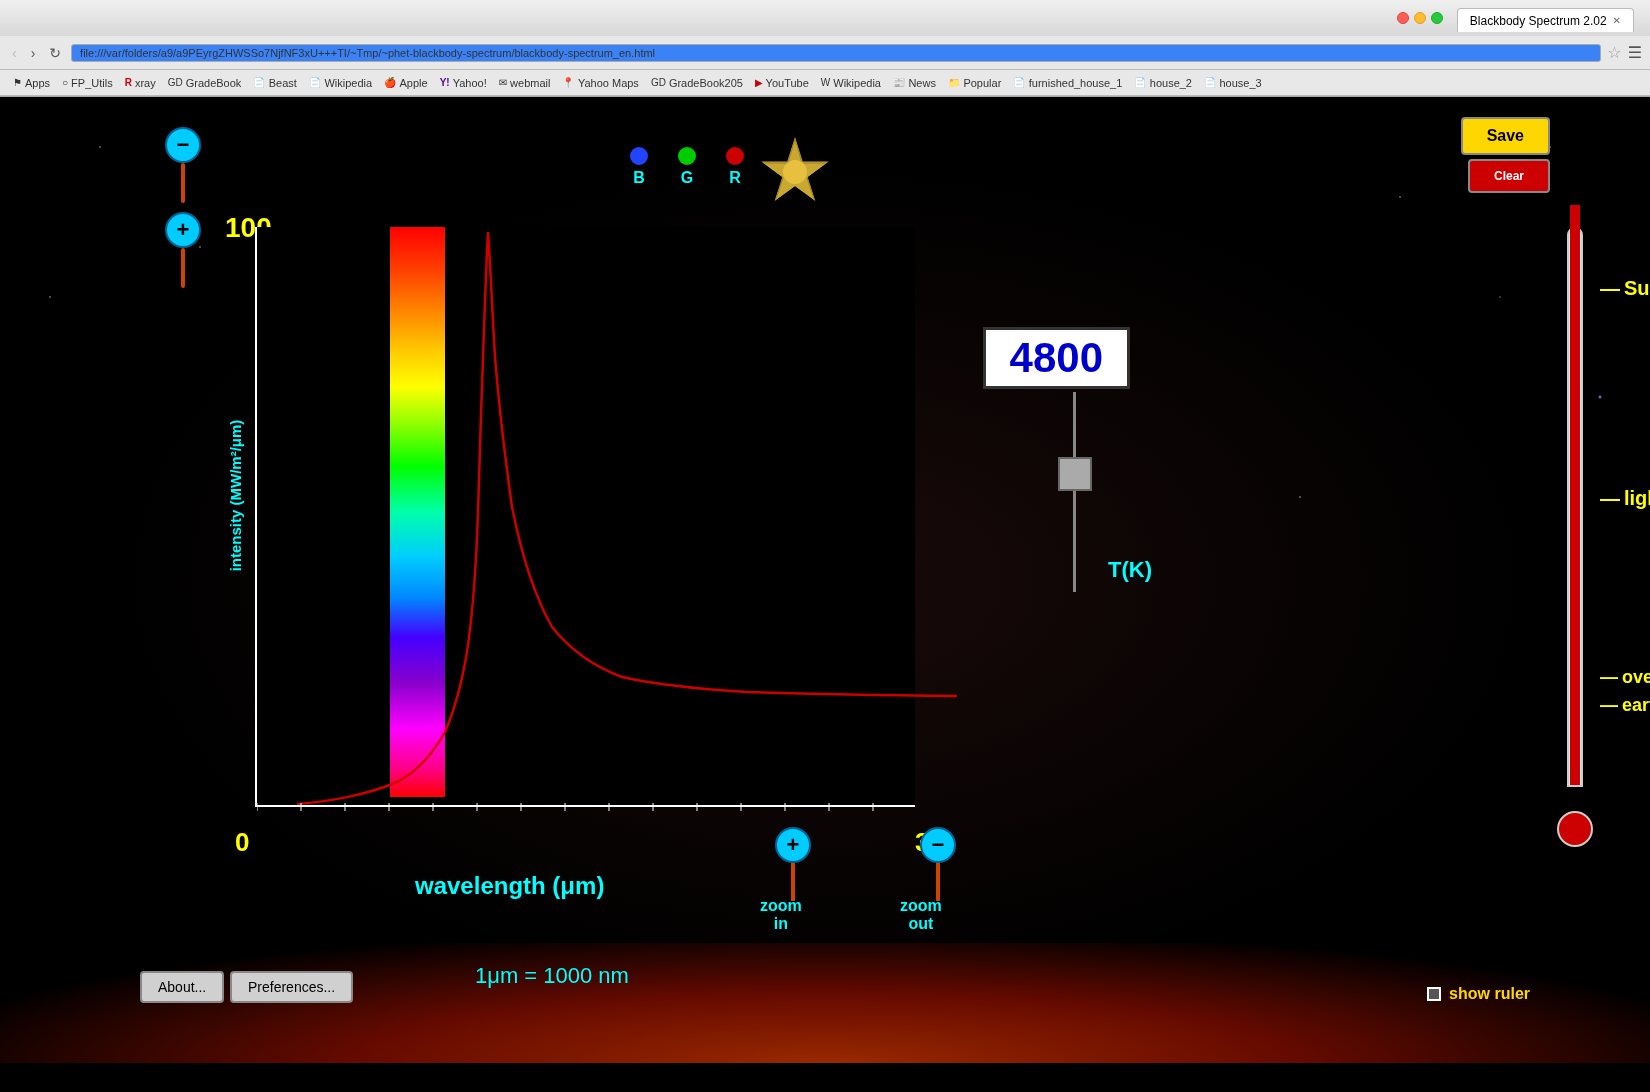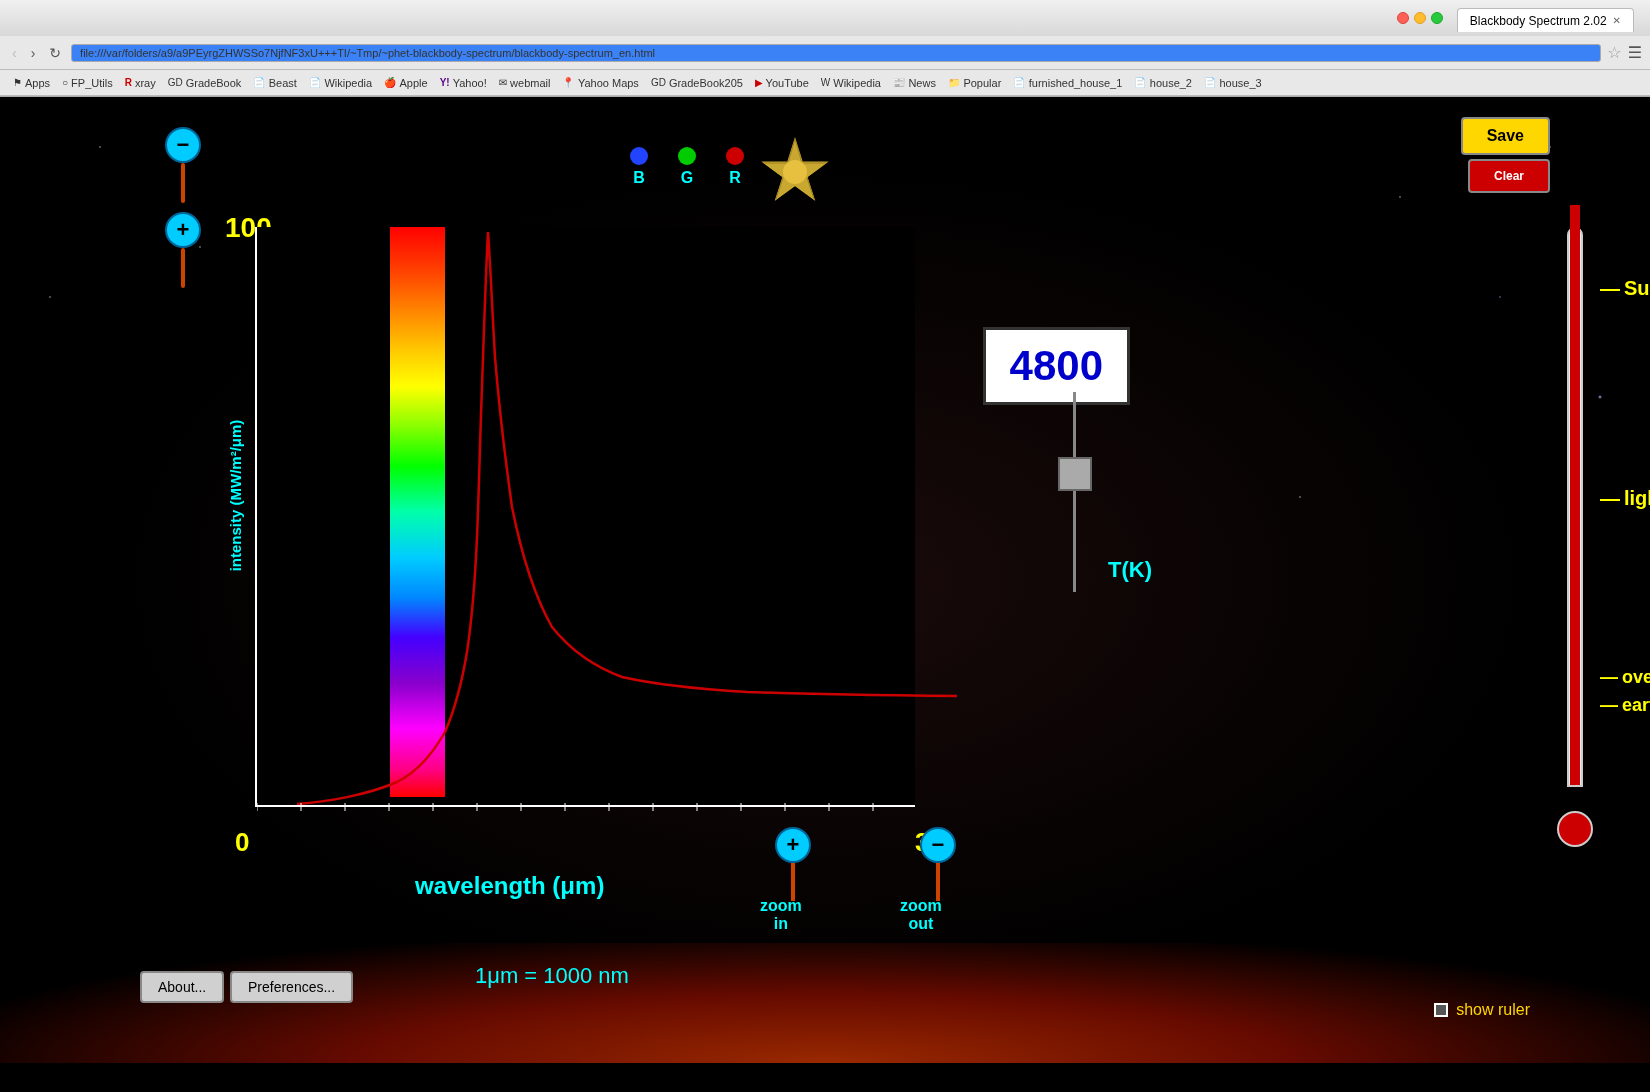--- a/index.html
+++ b/index.html
@@ -261,21 +261,21 @@
       top: 736px; left: 260px;
       color: #0ff; font-size: 22px;
     }
 
     
     .temp-box {
       position: absolute;
       top: 230px; right: 520px;
       background: #fff;
       border: 3px solid #333;
-      padding: 12px 24px;
+      padding: 4px 24px;
       text-align: center;
     }
     .temp-value {
       color: #0000cc;
       font-size: 42px;
       font-weight: bold;
       font-family: Arial, sans-serif;
     }
     .temp-slider-rod {
       position: absolute;
@@ -437,23 +437,23 @@
       bottom: 60px; left: 230px;
       background: #d0d0d0;
       border: 2px solid #888;
       border-radius: 4px;
       padding: 6px 16px;
       font-size: 14px;
       cursor: pointer;
     }
     .show-ruler {
       position: absolute;
-      bottom: 44px; right: 120px;
+      bottom: 60px; right: 120px;
       display: flex; align-items: center; gap: 8px;
-      color: #ffd700; font-size: 16px; font-weight: normal;
+      color: #ffd700; font-size: 16px; font-weight: bold;
     }
     .ruler-checkbox {
       width: 14px; height: 14px;
       border: 2px solid #fff;
       background: #555;
     }
 
     
     .bottom-glow {
       position: absolute;

